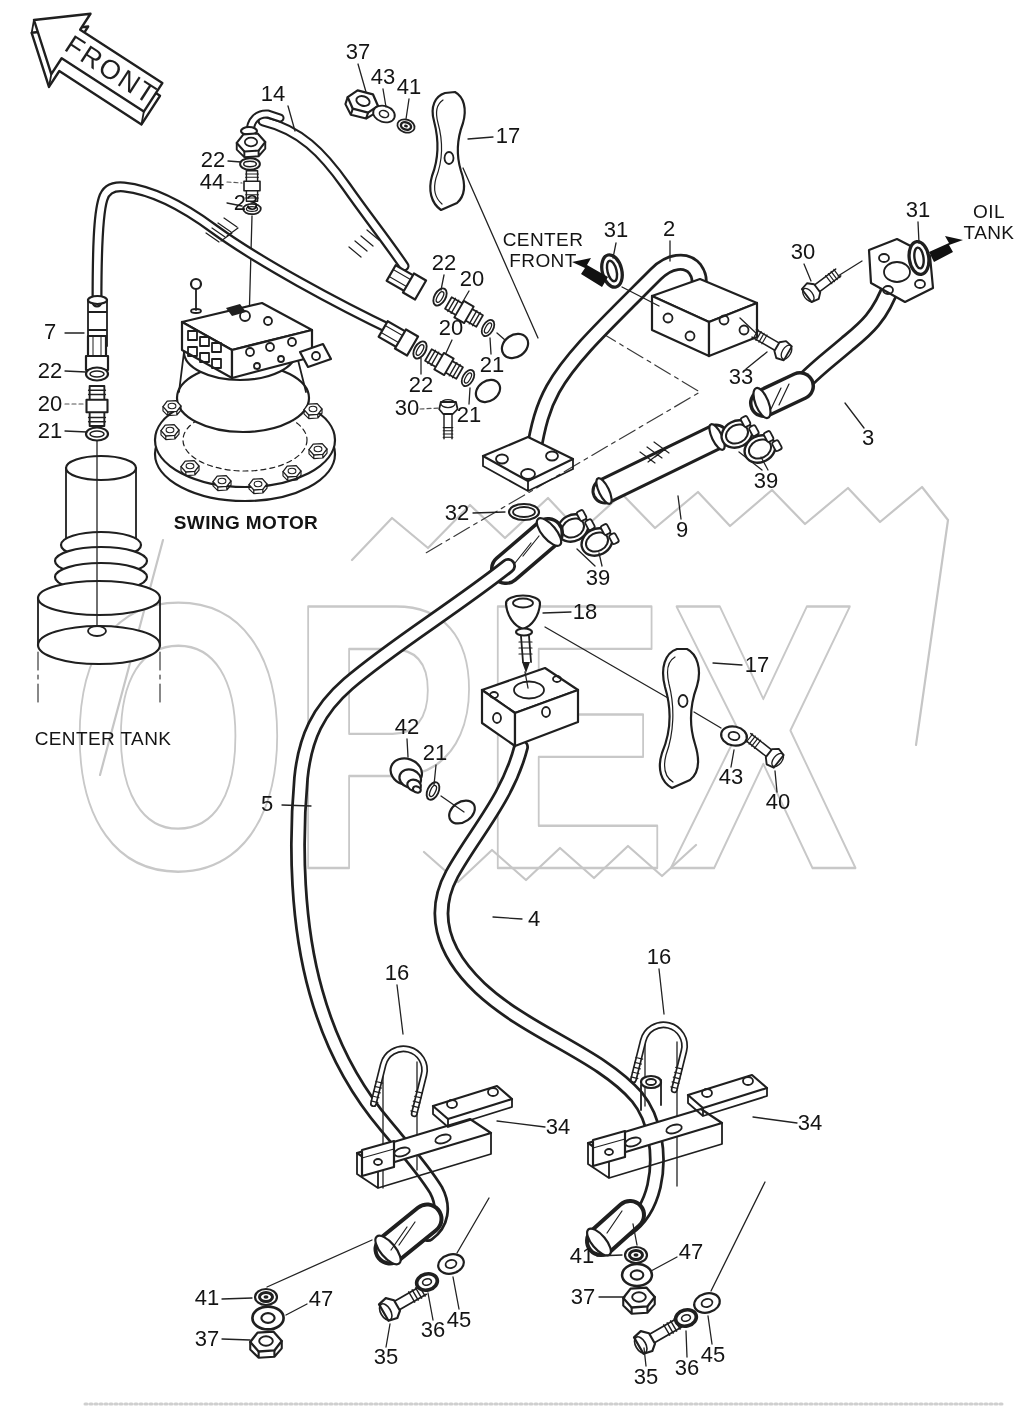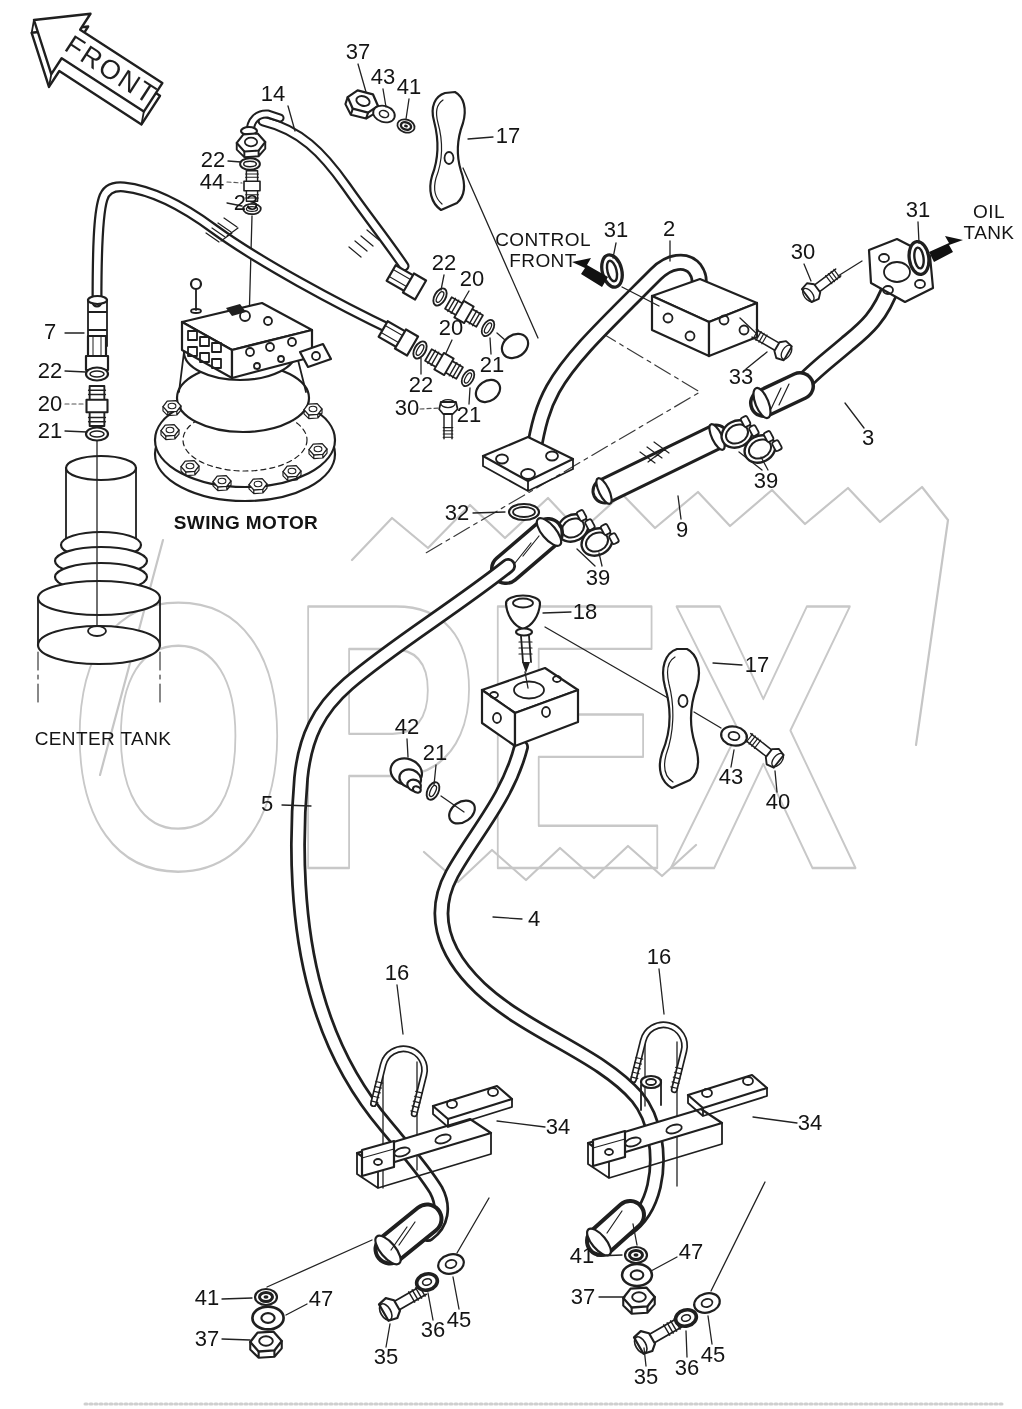--- a/index.html
+++ b/index.html
@@ -422,21 +422,21 @@
       <div class="callout" style="left: 386px; top: 1357px;">35</div>
       <div class="callout" style="left: 433px; top: 1330px;">36</div>
       <div class="callout" style="left: 459px; top: 1320px;">45</div>
       <div class="callout" style="left: 582px; top: 1256px;">41</div>
       <div class="callout" style="left: 691px; top: 1252px;">47</div>
       <div class="callout" style="left: 583px; top: 1297px;">37</div>
       <div class="callout" style="left: 713px; top: 1355px;">45</div>
       <div class="callout" style="left: 687px; top: 1368px;">36</div>
       <div class="callout" style="left: 646px; top: 1377px;">35</div>
       <div class="ann" style="left: 543px; top: 250px;">
-        <div>CONTROL</div>
+        <div>CENTER</div>
         <div>FRONT</div>
       </div>
       <div class="ann" style="left: 989px; top: 222px;">
         <div>OIL</div>
         <div>TANK</div>
       </div>
       <div class="ann" style="left: 246px; top: 522px; font-weight: bold;">
         <div>SWING MOTOR</div>
       </div>
       <div class="ann" style="left: 103px; top: 738px;">

